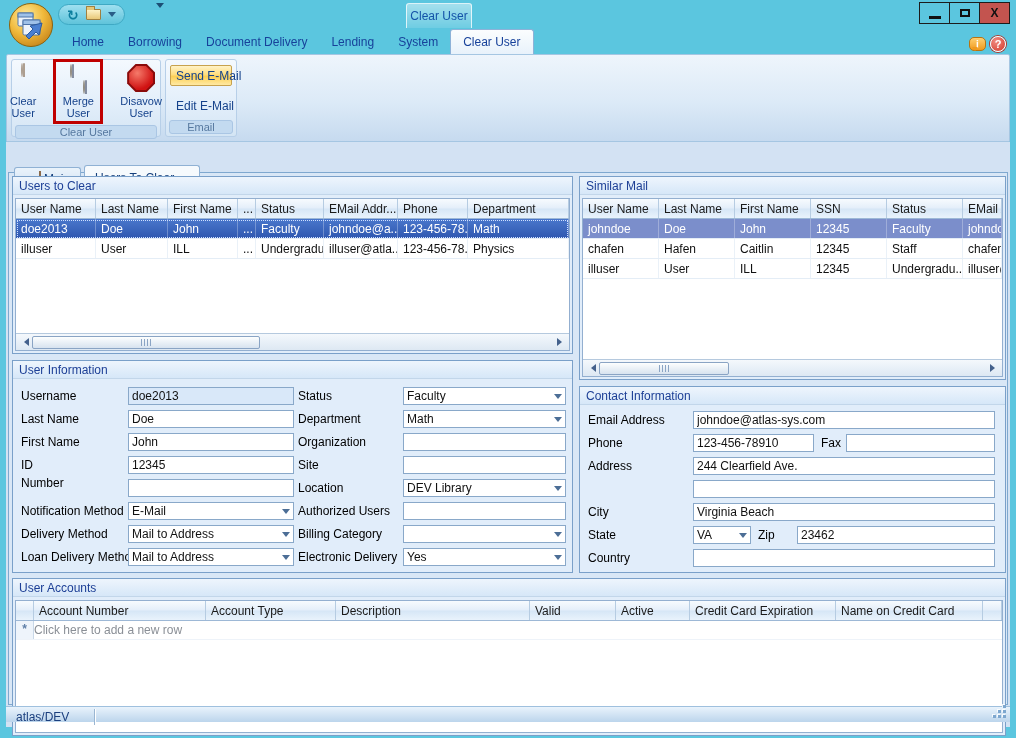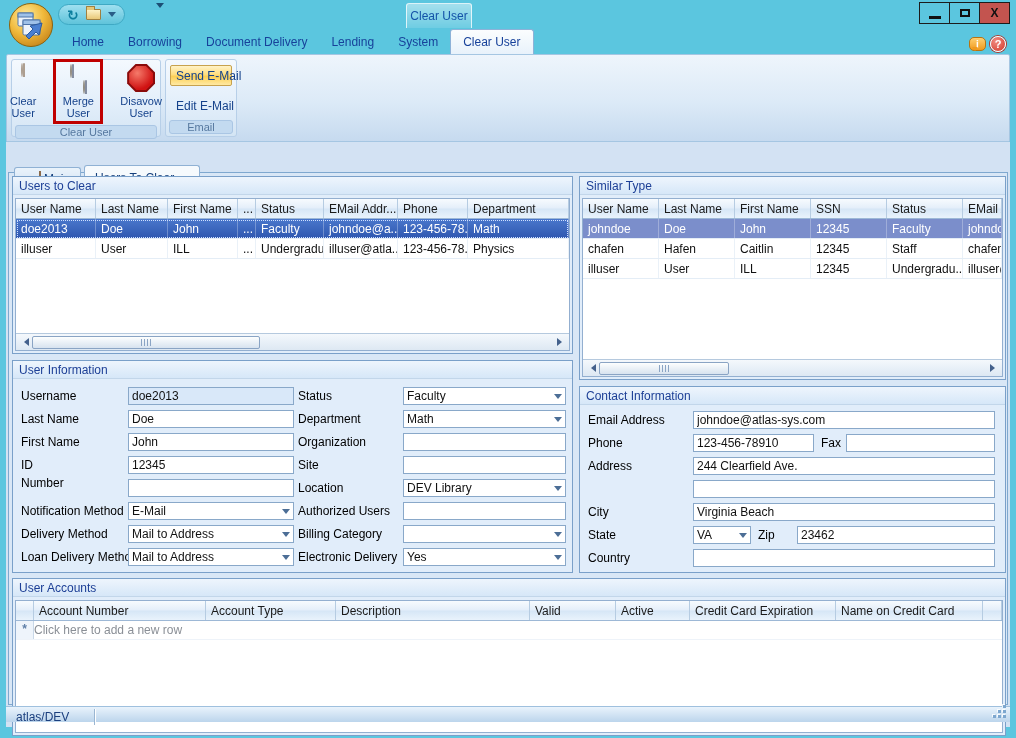--- a/index.html
+++ b/index.html
@@ -282,21 +282,21 @@
           </div>
         <div class="sb-space"></div>
         <div class="sb-btn">
             <span class="tri-r"></span>
           </div>
       </div>
     </div>
   </div>
 
   <div class="panel" style="left:579px;top:176px;width:427px;height:204px;">
-    <div class="phead">Similar Type</div>
+    <div class="phead">Similar Mail</div>
     <div class="gridbox">
       <div class="ghead">
         <div class="c s0">User Name</div>
         <div class="c s1">Last Name</div>
         <div class="c s2">First Name</div>
         <div class="c s3">SSN</div>
         <div class="c s4">Status</div>
         <div class="c s5">EMail A</div>
       </div>
       <div class="grow sel-inactive">

